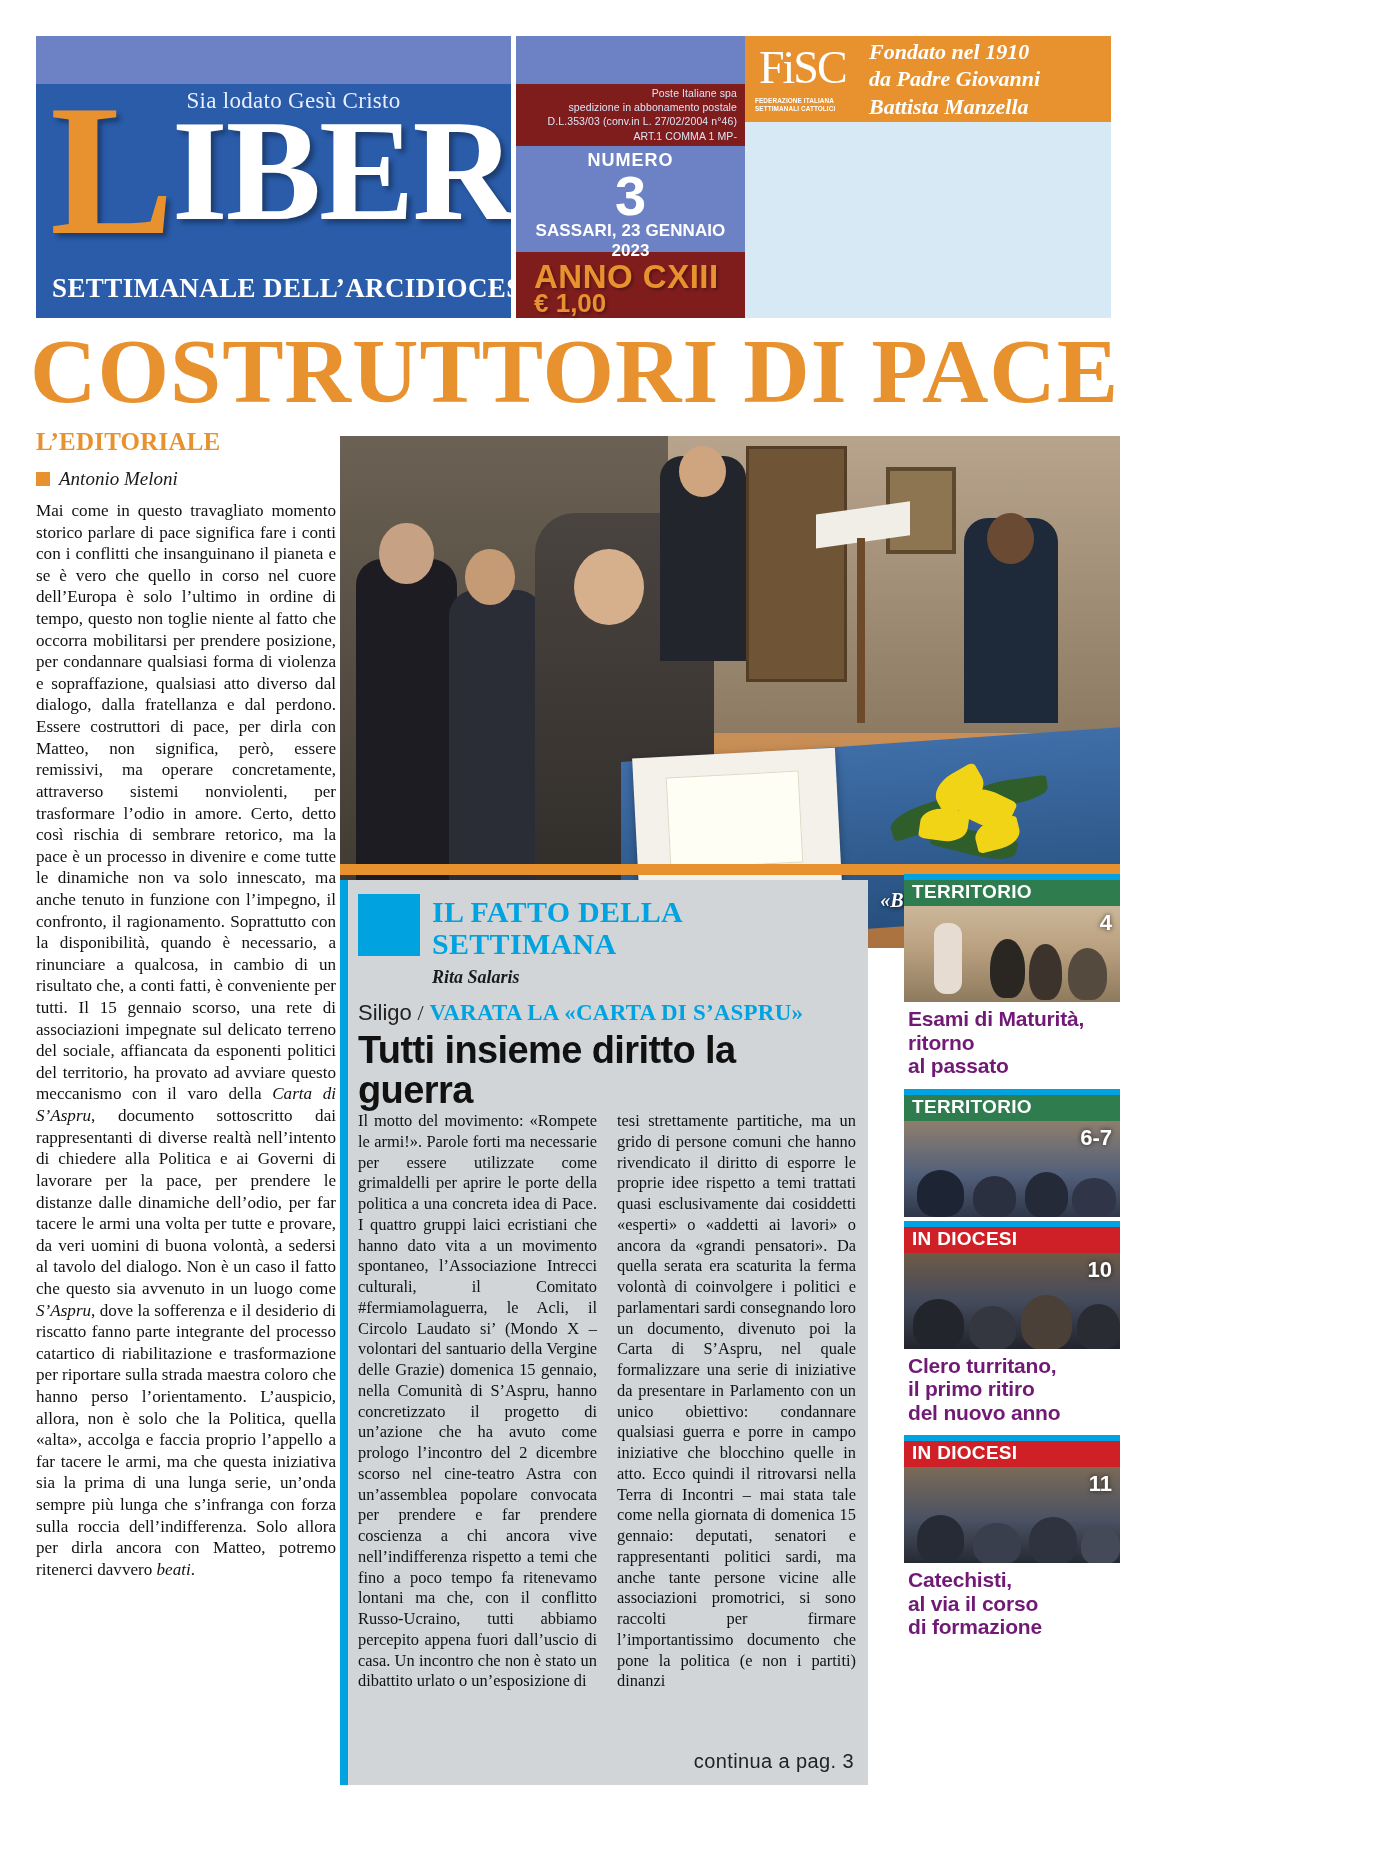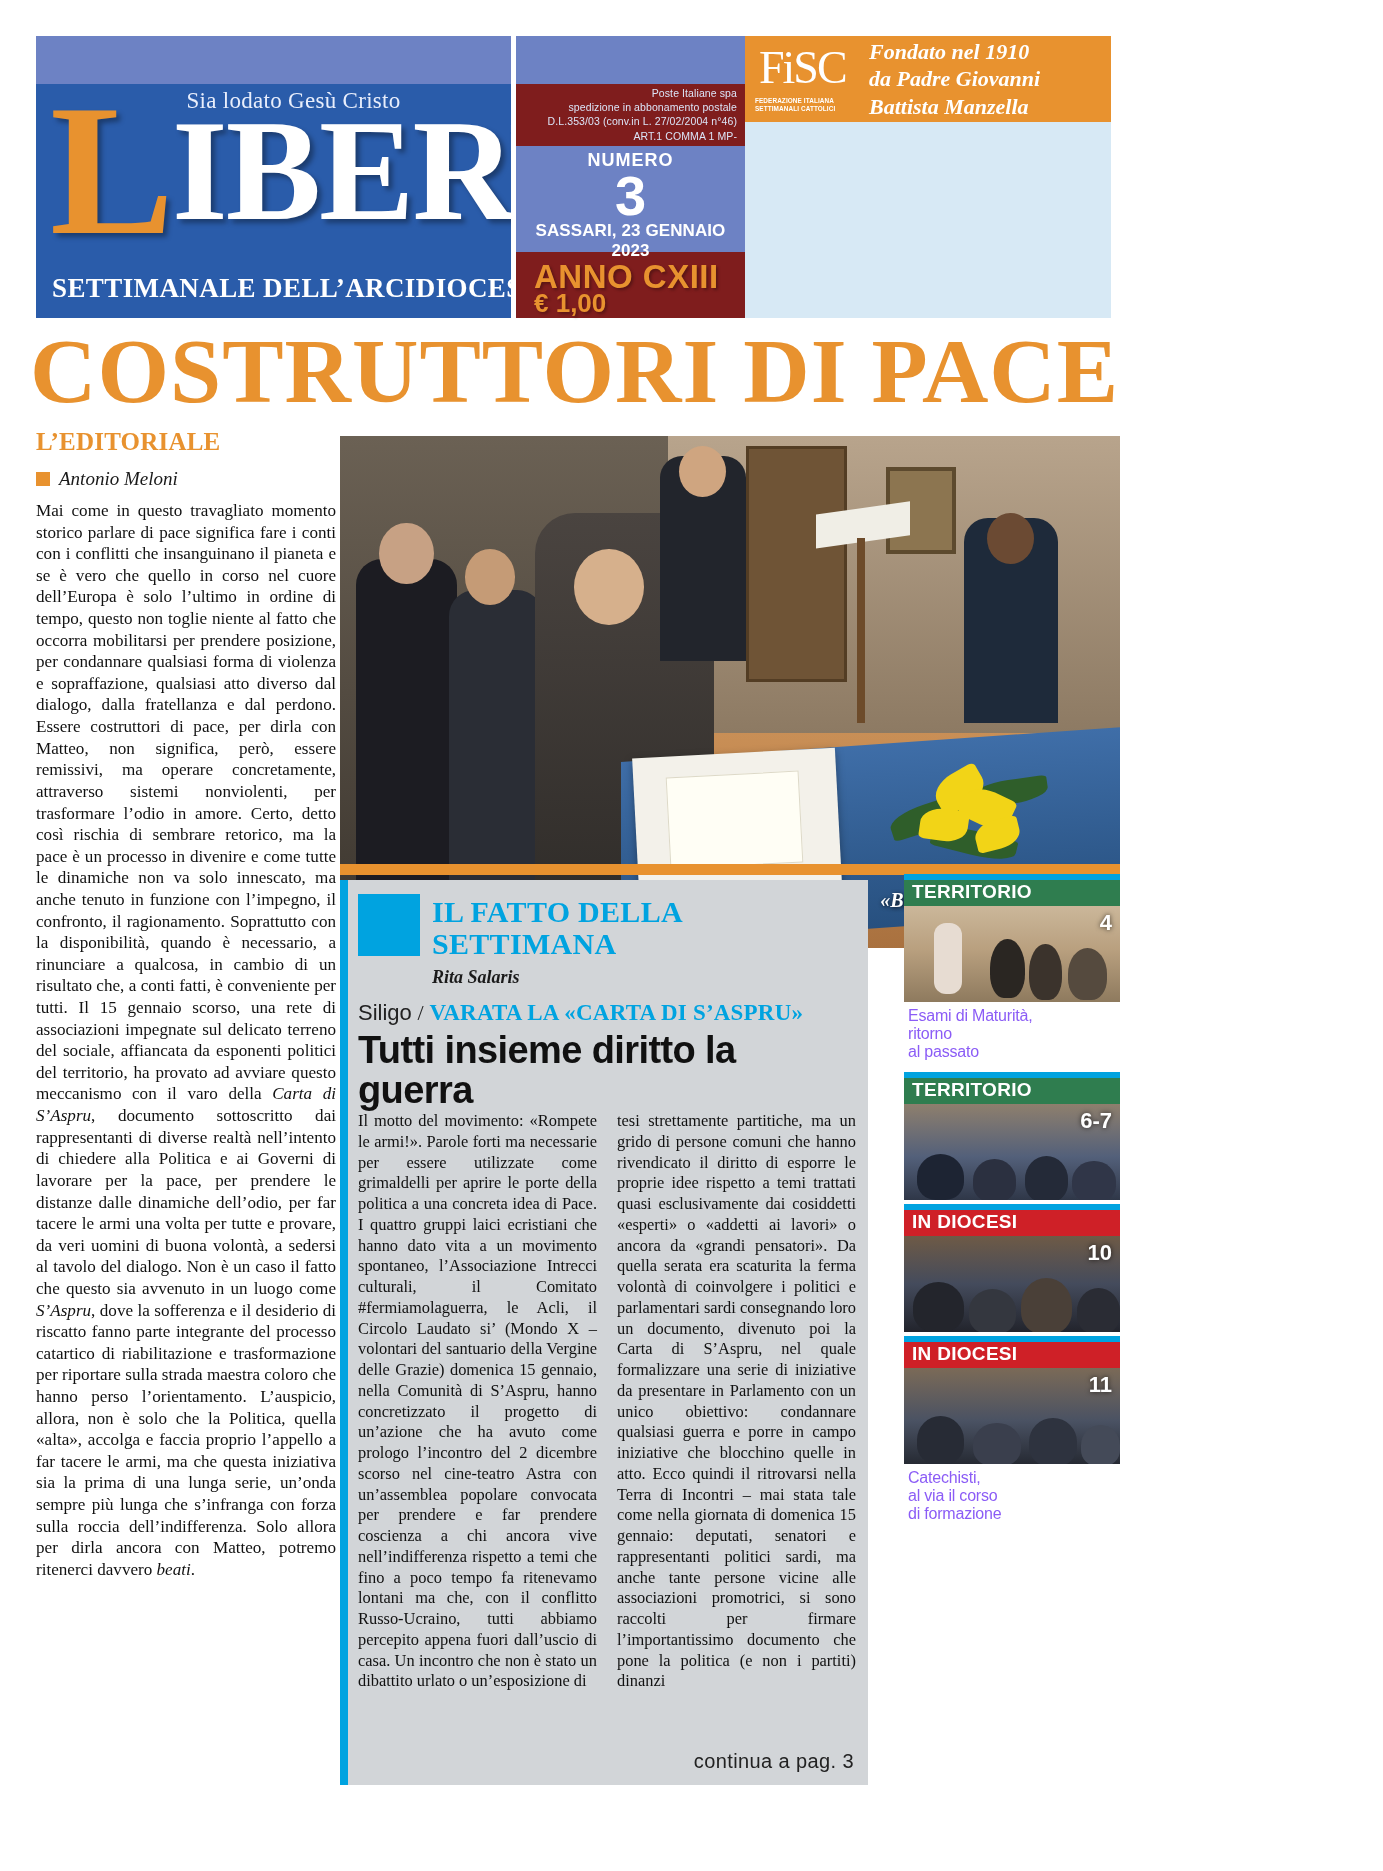--- a/index.html
+++ b/index.html
@@ -218,22 +218,22 @@
   }
   .sb-banner.green { background:#2f7d4f; }
   .sb-banner.red   { background:#cf2027; }
   .sb-photo { position: relative; width: 100%; height: 96px; overflow: hidden; }
   .sb-pagenum {
     position: absolute; right: 8px; top: 4px;
     font-family:"Liberation Sans", sans-serif; font-weight: bold;
     font-size: 22px; color:#ffffff; text-shadow: 0 0 5px rgba(0,0,0,.7);
   }
   .sb-head {
-    font-family: "Liberation Sans", sans-serif; font-weight: normal;
-    font-size: 16px; line-height: 1.12; color:#8b5cf6; padding: 5px 6px 7px 4px;
+    font-family: "Liberation Sans", sans-serif; font-weight: bold;
+    font-size: 21px; line-height: 1.12; color:#701a75; padding: 5px 6px 7px 4px;
     letter-spacing: -.2px;
   }
   
   .ph { position:absolute; inset:0; }
   .ph1 { background: linear-gradient(180deg,#cbb79a 0%,#b9a07f 45%,#8e7a5e 100%); }
   .ph2 { background: linear-gradient(180deg,#8e7f6d 0%,#53607a 55%,#2f3748 100%); }
   .ph3 { background: linear-gradient(180deg,#6e5a46 0%,#444b5c 50%,#22242c 100%); }
   .ph4 { background: linear-gradient(180deg,#7b6a57 0%,#4a5263 55%,#262a33 100%); }
   .blob { position:absolute; border-radius:50% 50% 40% 40%; }
 </style>
@@ -406,20 +406,23 @@
     <div class="sb-topline"></div>
     <div class="sb-banner red">IN DIOCESI</div>
     <div class="sb-photo">
       <div class="ph ph3"></div>
       <div class="blob" style="left:4%;top:48%;width:24%;height:52%;background:#23252c;"></div>
       <div class="blob" style="left:30%;top:56%;width:22%;height:46%;background:#34373f;"></div>
       <div class="blob" style="left:54%;top:44%;width:24%;height:58%;background:#4a4038;"></div>
       <div class="blob" style="left:80%;top:54%;width:20%;height:48%;background:#2a2c34;"></div>
       <div class="sb-pagenum">10</div>
     </div>
+    <div class="sb-head" style="white-space:pre-line">Clero turritano,
+il primo ritiro
+del nuovo anno</div>
   </div>
 
   <div class="sb-item">
     <div class="sb-topline"></div>
     <div class="sb-banner red">IN DIOCESI</div>
     <div class="sb-photo">
       <div class="ph ph4"></div>
       <div class="blob" style="left:6%;top:50%;width:22%;height:50%;background:#272b35;"></div>
       <div class="blob" style="left:32%;top:58%;width:22%;height:44%;background:#3a3f4d;"></div>
       <div class="blob" style="left:58%;top:52%;width:22%;height:50%;background:#2e333f;"></div>

